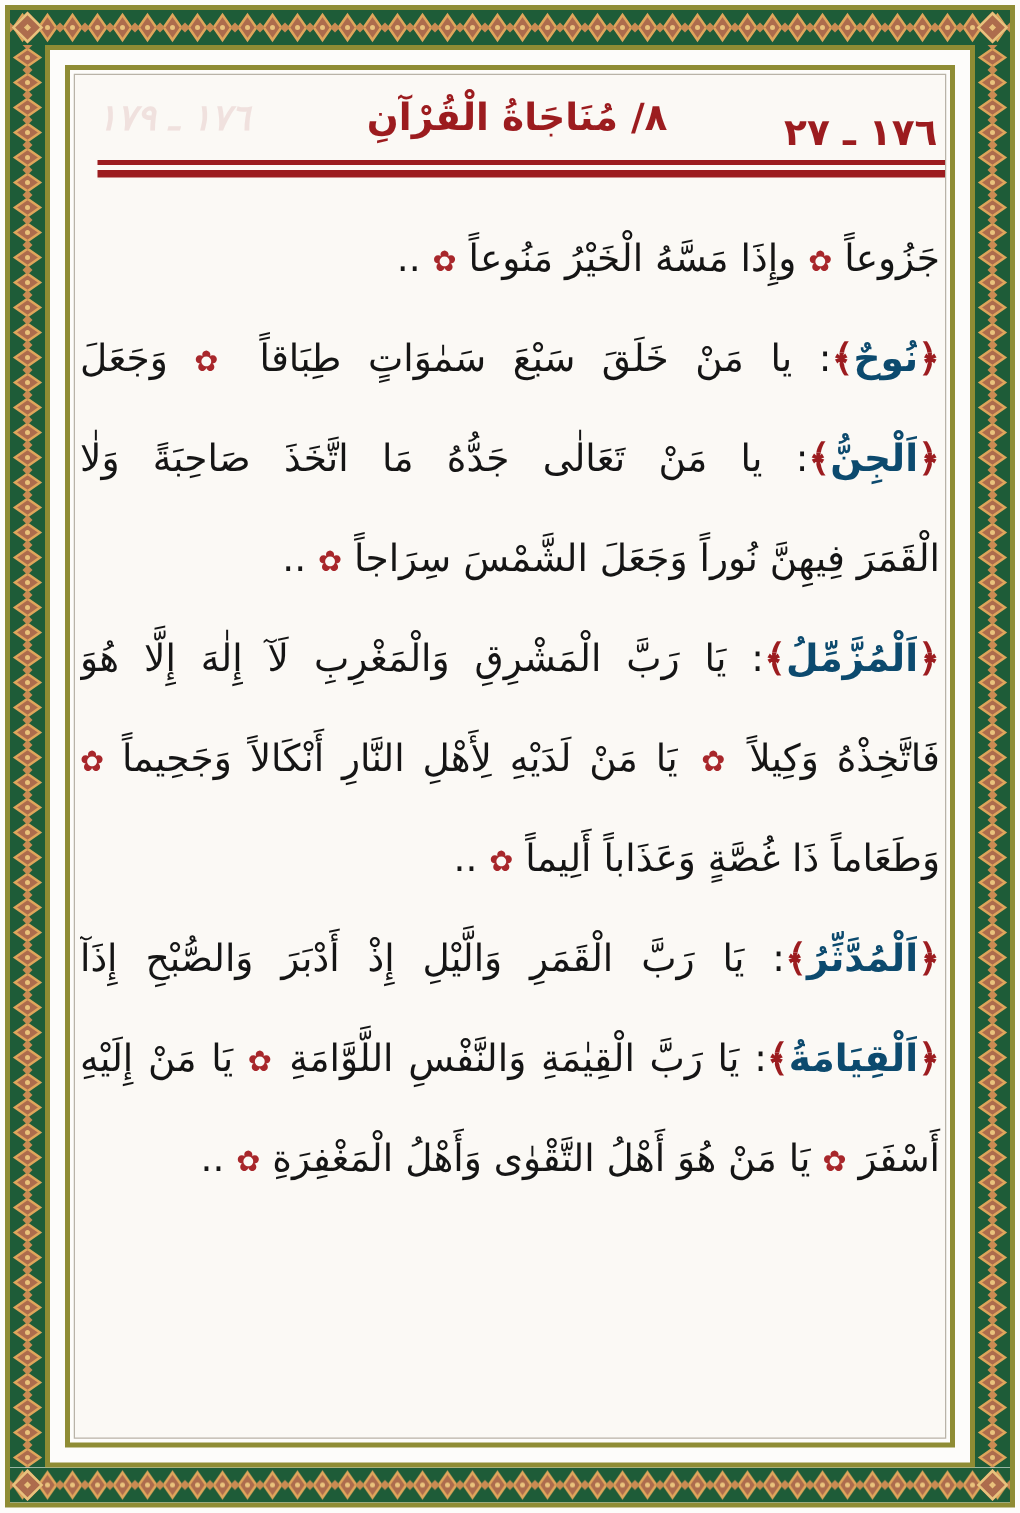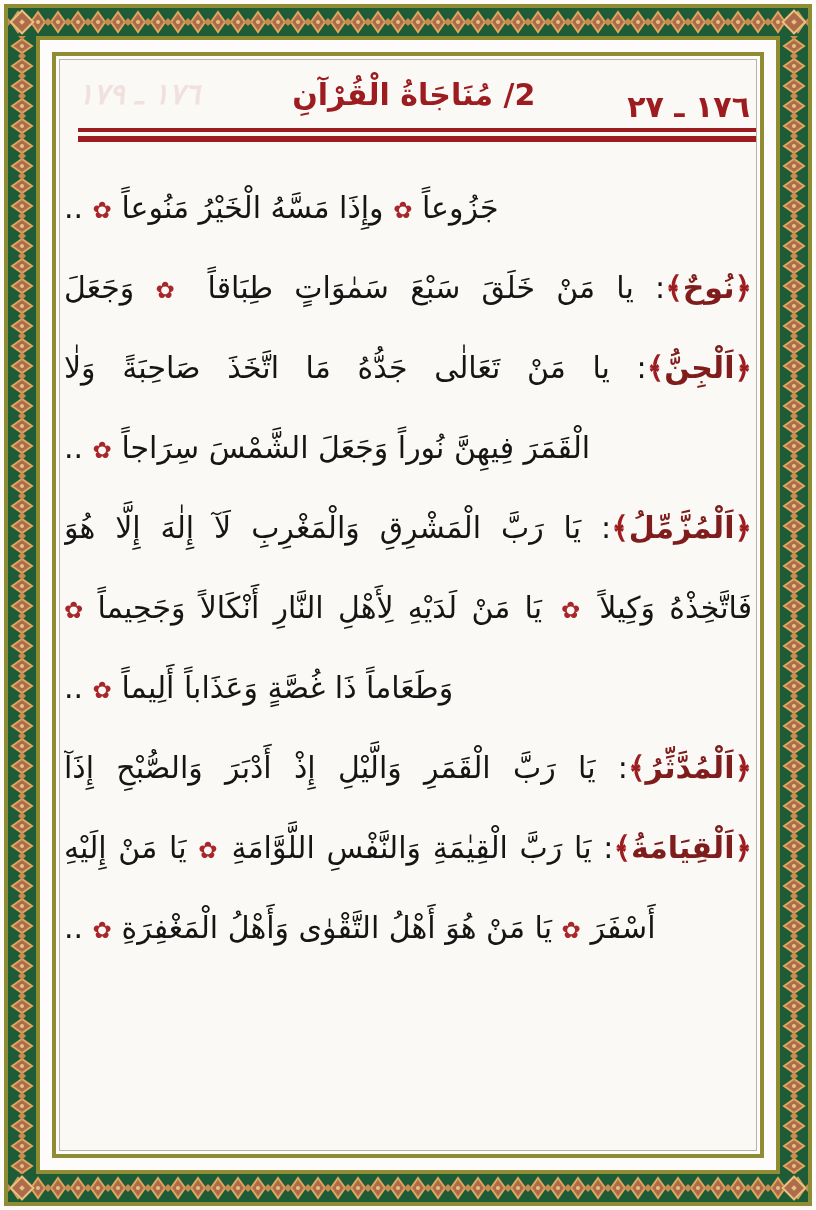--- a/index.html
+++ b/index.html
@@ -34,22 +34,22 @@
 
   
   .rule{position:absolute;left:78px;right:60px;top:128px;}
   .rule .r1{height:4px;background:#9c1c1f;margin-bottom:4px;}
   .rule .r2{height:6px;background:#9c1c1f;}
 
   
   .verses{position:absolute;top:168px;left:64px;right:64px;direction:rtl;}
   .line{height:80px;line-height:80px;font-size:30px;color:#151515;white-space:nowrap;}
   .line.justify{text-align:justify;text-align-last:justify;white-space:normal;overflow:hidden;}
-  .line.right{text-align:left;}
-  .surah{color:#7f1d1d;font-weight:bold;}
+  .line.right{text-align:right;}
+  .surah{color:#0c4a6e;font-weight:bold;}
   .bracket{color:#9c1c1f;font-weight:bold;}
   .rosette{color:#a8272b;font-size:23px;}
   .dots{letter-spacing:2px;color:#151515;}
 </style>
 </head>
 <body>
 
 <div class="page">
 
   <div class="frame-olive-outer"></div>
@@ -110,21 +110,21 @@
   <div class="corner tr"></div>
   <div class="corner bl"></div>
   <div class="corner br"></div>
 
   <div class="frame-olive-inner"></div>
   <div class="frame-pin1"></div>
   <div class="frame-pin2"></div>
 
   <div class="header">
     <span class="pagenum">١٧٦ ـ ٢٧</span>
-    <span class="title">2/ مُنَاجَاةُ الْقُرْآنِ</span>
+    <span class="title">٨/ مُنَاجَاةُ الْقُرْآنِ</span>
     <span class="watermark">١٧٦ ـ ١٧٩</span>
   </div>
 
   <div class="rule">
     <div class="r1"></div>
     <div class="r2"></div>
   </div>
 
   <div class="verses">
       <div class="line right"><span class="text">جَزُوعاً </span><span class="rosette">✿</span><span class="text"> وإِذَا مَسَّهُ الْخَيْرُ مَنُوعاً </span><span class="rosette">✿</span><span class="dots"> ..</span></div>

